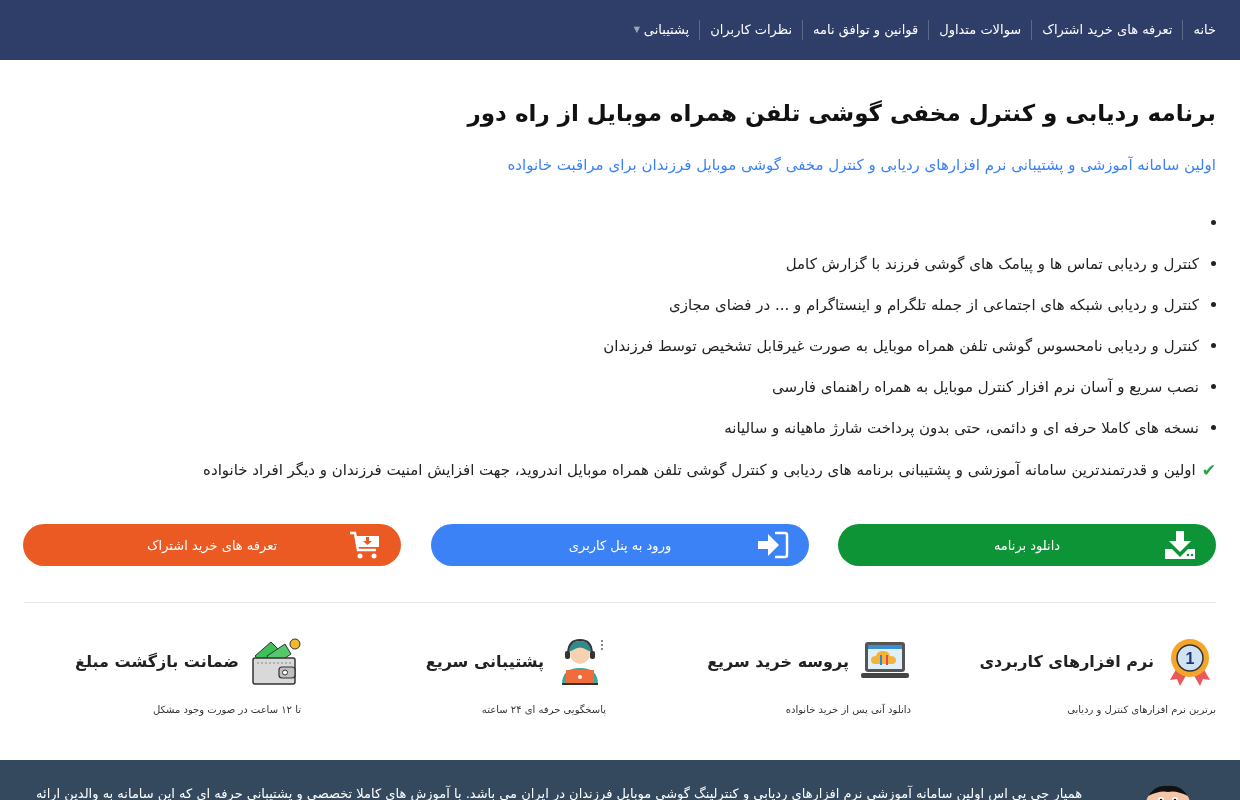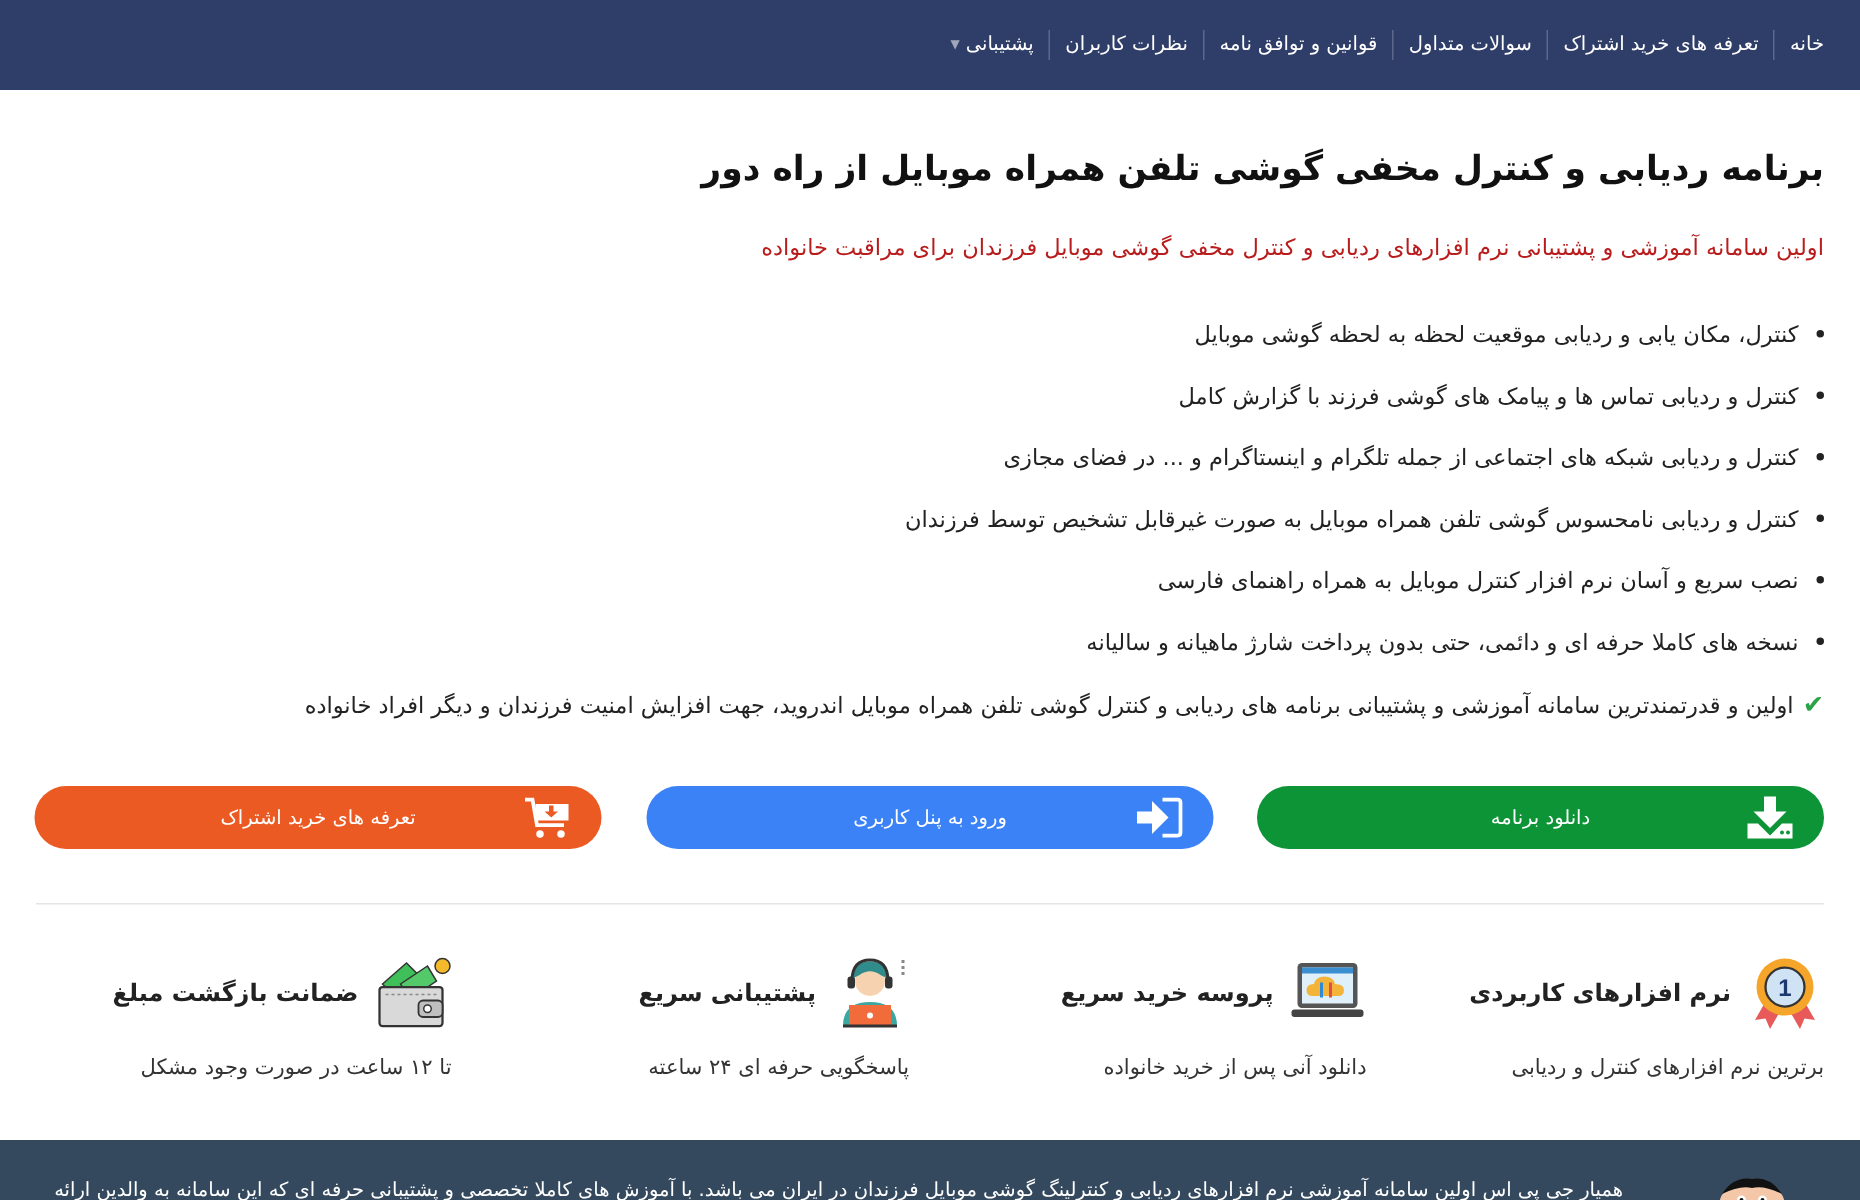--- a/index.html
+++ b/index.html
@@ -10,21 +10,21 @@
   .topbar { position: absolute; top: 0; left: 0; width: 1240px; height: 60px; background: #2f3d69; }
   .nav { position: absolute; top: 0; right: 24px; height: 60px; display: flex; flex-direction: row; align-items: center; }
   .nav-item { color: #ffffff; font-size: 13px; padding: 0 10px; height: 20px; line-height: 20px; border-left: 1px solid rgba(255,255,255,0.22); white-space: nowrap; cursor: pointer; display: flex; align-items: center; }
   .nav-item:first-child { padding-right: 0; }
   .nav-item:last-child { border-left: none; }
   .nav-caret { font-size: 8px; color: rgba(255,255,255,0.55); margin-right: 4px; }
 
   
   .main { position: absolute; top: 60px; right: 24px; width: 1192px; }
   .page-title { position: absolute; top: 40px; right: 0; font-size: 23px; font-weight: bold; color: #111; white-space: nowrap; }
-  .lead { position: absolute; top: 96px; right: 0; font-size: 15px; color: #b91c1c; white-space: nowrap; }
+  .lead { position: absolute; top: 96px; right: 0; font-size: 15px; color: #3b82f6; white-space: nowrap; }
   .features { position: absolute; top: 142px; right: 0; list-style: none; }
   .features li { height: 41px; font-size: 15px; color: #222; white-space: nowrap; display: flex; align-items: center; }
   .features li .bullet { display: inline-block; width: 5px; height: 5px; border-radius: 50%; background: #222; margin-left: 12px; margin-right: 0; }
   .check-line { position: absolute; top: 400px; right: 0; font-size: 15px; color: #222; white-space: nowrap; display: flex; align-items: center; }
   .check-line .check { color: #2aa34a; font-size: 17px; margin-left: 6px; font-weight: bold; }
 
   
   .cta-row { position: absolute; top: 464px; right: 0; width: 1192px; height: 42px; }
   .cta { position: absolute; top: 0; width: 378px; height: 42px; border-radius: 22px; color: #fff; font-size: 13px; display: flex; align-items: center; justify-content: center; cursor: pointer; }
   .cta .cta-icon { position: absolute; right: 20px; top: 6px; width: 32px; height: 30px; }
@@ -32,21 +32,21 @@
   .cta-login { right: 407px; background: #3b82f6; }
   .cta-pricing { right: 815px; background: #ec5a23; }
 
   .divider { position: absolute; top: 542px; right: 0; width: 1192px; height: 1px; background: #e4e4e4; }
 
   
   .perks { position: absolute; top: 574px; right: 0; width: 1192px; height: 100px; }
   .perk { position: absolute; top: 0; width: 280px; height: 100px; }
   .perk .perk-icon { position: absolute; top: 2px; width: 52px; height: 52px; }
   .perk .perk-title { position: absolute; top: 18px; font-size: 16px; font-weight: bold; color: #222; white-space: nowrap; }
-  .perk .perk-desc { position: absolute; top: 70px; font-size: 14px; color: #333; white-space: nowrap; }
+  .perk .perk-desc { position: absolute; top: 70px; font-size: 10px; color: #333; white-space: nowrap; }
 
   
   .footer { position: absolute; top: 760px; left: 0; width: 1240px; height: 52px; background: #34495e; }
   .footer-text { position: absolute; top: 26px; right: 158px; font-size: 13px; color: #ffffff; white-space: nowrap; }
   .footer-mascot { position: absolute; top: 22px; right: 40px; width: 64px; height: 30px; }
 </style>
 </head>
 <body>
 
 <header class="topbar">
@@ -73,21 +73,20 @@
   </nav>
 </header>
 
 <main class="main">
   <h1 class="page-title">برنامه ردیابی و کنترل مخفی گوشی تلفن همراه موبایل از راه دور</h1>
   <p class="lead">اولین سامانه آموزشی و پشتیبانی نرم افزارهای ردیابی و کنترل مخفی گوشی موبایل فرزندان برای مراقبت خانواده</p>
 
   <ul class="features">
     <li>
         <span class="bullet"></span>
-        <span>کنترل، مکان یابی و ردیابی موقعیت لحظه به لحظه گوشی موبایل</span>
       </li>
     <li>
         <span class="bullet"></span>
         <span>کنترل و ردیابی تماس ها و پیامک های گوشی فرزند با گزارش کامل</span>
       </li>
     <li>
         <span class="bullet"></span>
         <span>کنترل و ردیابی شبکه های اجتماعی از جمله تلگرام و اینستاگرام و ... در فضای مجازی</span>
       </li>
     <li>

